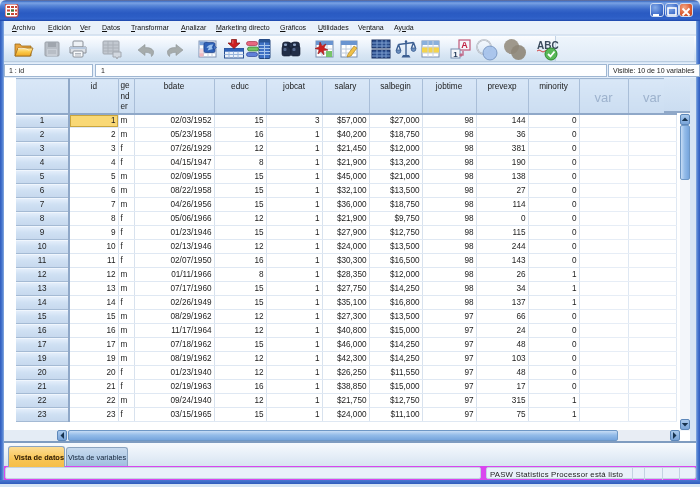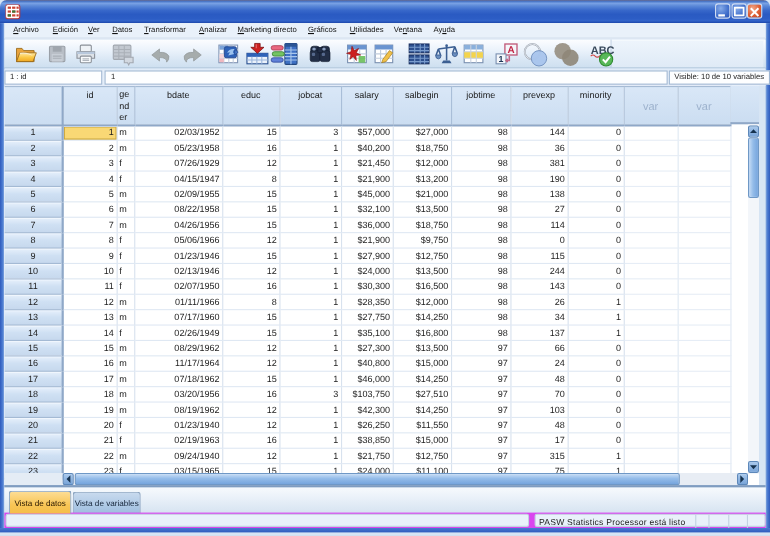--- a/index.html
+++ b/index.html
@@ -31,49 +31,49 @@
 #toolbar svg.ic { position:absolute; top:2px; }
 
 #cellref { position:absolute; left:4px; top:63px; width:692px; height:15px; background:#e4eefa; }
 #crbox { position:absolute; left:0px; top:1px; width:89px; height:13px; background:#fdfeff;
   border:1px solid #9eb6d2; font-size:7px; color:#222; padding:2px 0 0 4px; }
 #credit { position:absolute; left:91px; top:1px; width:512px; height:13px; background:#fdfeff;
   border:1px solid #9eb6d2; font-size:7px; color:#222; padding:2px 0 0 5px; }
 #crvis { position:absolute; left:604px; top:1px; width:92px; height:13px; background:#fdfeff;
   border:1px solid #9eb6d2; font-size:7px; color:#222; padding:2px 0 0 4px; white-space:nowrap; }
 
-#grid { position:absolute; left:4px; top:78px; width:686px; height:363px; background:#fff; overflow:hidden; }
+#grid { position:absolute; left:4px; top:78px; width:686px; height:363px; background:#fff; overflow:hidden;padding-left:12px; }
 table#dt { border-collapse:collapse; table-layout:fixed; width:660px; }
 #dt td, #dt th { overflow:hidden; white-space:nowrap; font-weight:normal; }
 #dt thead th { height:32px; line-height:10px; border-top:1px solid #9db4d0; background:linear-gradient(to bottom,#d9e7f7,#cbddf1);
   border-right:1px solid #a9bed8; border-bottom:2px solid #8fa8c8; font-size:8.2px; color:#1a1a1a;
   vertical-align:top; padding-top:3px; text-align:center; }
 #dt thead th.rhh { border-right:2px solid #8fa8c8; }
-#dt thead th.varh { color:#9db2cd; padding-top:14px; font-size:10px; }
+#dt thead th.varh { color:#9db2cd; padding-top:14px; font-size:13px; }
 #dt tbody td { height:14px; font-size:8.2px; color:#1c1c1c; border-right:1px solid #d8e2ee; border-bottom:1px solid #dfe8f3; padding:0 2px; }
 #dt tbody td.rh { background:linear-gradient(to bottom,#e5effb 0%,#cfe0f3 45%,#c6d8ed 100%);
   border-right:2px solid #8fa8c8; border-bottom:1px solid #a4bad4;
   text-align:center; font-size:8.2px; color:#222; padding:0; box-shadow:inset 0 1px 0 #f0f6fd; }
 #dt tbody td.num { text-align:right; }
 #dt tbody td.txt { text-align:left; }
 #dt tbody td.selc { background:#f9d875; box-shadow:inset 0 0 0 1px #c9a53e; }
 #dt tbody td.emp, #dt tbody td.emp2 { border-bottom:1px solid #e6edf6; border-right:1px solid #dfe8f3; }
 
 #vscroll { position:absolute; left:676px; top:35px; width:10px; height:318px; background:#f3f6fa; }
 #hscroll { position:absolute; left:53px; top:352px; width:623px; height:11px; background:#e8edf4; }
 .sbtn { position:absolute; background:linear-gradient(to bottom,#abcaec 0%,#8db4e2 55%,#7aa5d8 100%); border:1px solid #5d88ba; border-radius:2px; }
 .sthumb { position:absolute; background:linear-gradient(to right,#c6dcf5,#94bce9 45%,#76a5dd); border:1px solid #6f98c6; border-radius:2px; }
 .sthumbh { position:absolute; background:linear-gradient(to bottom,#c6dcf5,#94bce9 45%,#76a5dd); border:1px solid #6f98c6; border-radius:2px; }
 .sbtn svg { display:block; margin:-1px 0 0 -1px; }
 
 #tabstrip { position:absolute; left:4px; top:441px; width:692px; height:25px;
   background:linear-gradient(to bottom,#f7fafd 0%,#e7eff8 50%,#d7e4f1 100%); border-top:2px solid #7f9cc0; }
 .tab { position:absolute; font-size:7.4px; border:1px solid #8ba4c0; border-bottom:none; border-radius:3px 3px 0 0; }
 #tab1 { left:4px; top:3px; width:57px; height:21px; background:linear-gradient(to bottom,#fddd95,#f8c555 60%,#f5be4a);
-  font-weight:normal; color:#2a1800; text-align:center; padding-top:6px; z-index:2; }
+  font-weight:bold; color:#2a1800; text-align:right; padding-top:6px; z-index:2; }
 #tab2 { left:62px; top:4px; width:62px; height:20px; background:linear-gradient(to bottom,#c8daee,#aac6e4 70%,#9fbede);
   color:#15253a; text-align:center; padding-top:5px; }
 
 #statusbar { position:absolute; left:4px; top:466px; width:692px; height:14px; background:#d946ef; font-size:7px; color:#222; }
 .spane { position:absolute; top:1px; height:12px; border:1px solid #c3d2e2; border-radius:2px; background:#e9f1fa; }
 </style>
 </head>
 <body>
 <div id="win">
 <div id="titlebar">
@@ -634,37 +634,20 @@
 <td class="num">$46,000</td>
 <td class="num">$14,250</td>
 <td class="num">97</td>
 <td class="num">48</td>
 <td class="num">0</td>
 <td class="emp"></td>
 <td class="emp2"></td>
 </tr>
 <tr>
 <td class="rh">
-              <div class="rhin">18</div>
-            </td>
-<td class="num">18</td>
-<td class="txt">m</td>
-<td class="num">03/20/1956</td>
-<td class="num">16</td>
-<td class="num">3</td>
-<td class="num">$103,750</td>
-<td class="num">$27,510</td>
-<td class="num">97</td>
-<td class="num">70</td>
-<td class="num">0</td>
-<td class="emp"></td>
-<td class="emp2"></td>
-</tr>
-<tr>
-<td class="rh">
               <div class="rhin">19</div>
             </td>
 <td class="num">19</td>
 <td class="txt">m</td>
 <td class="num">08/19/1962</td>
 <td class="num">12</td>
 <td class="num">1</td>
 <td class="num">$42,300</td>
 <td class="num">$14,250</td>
 <td class="num">97</td>

